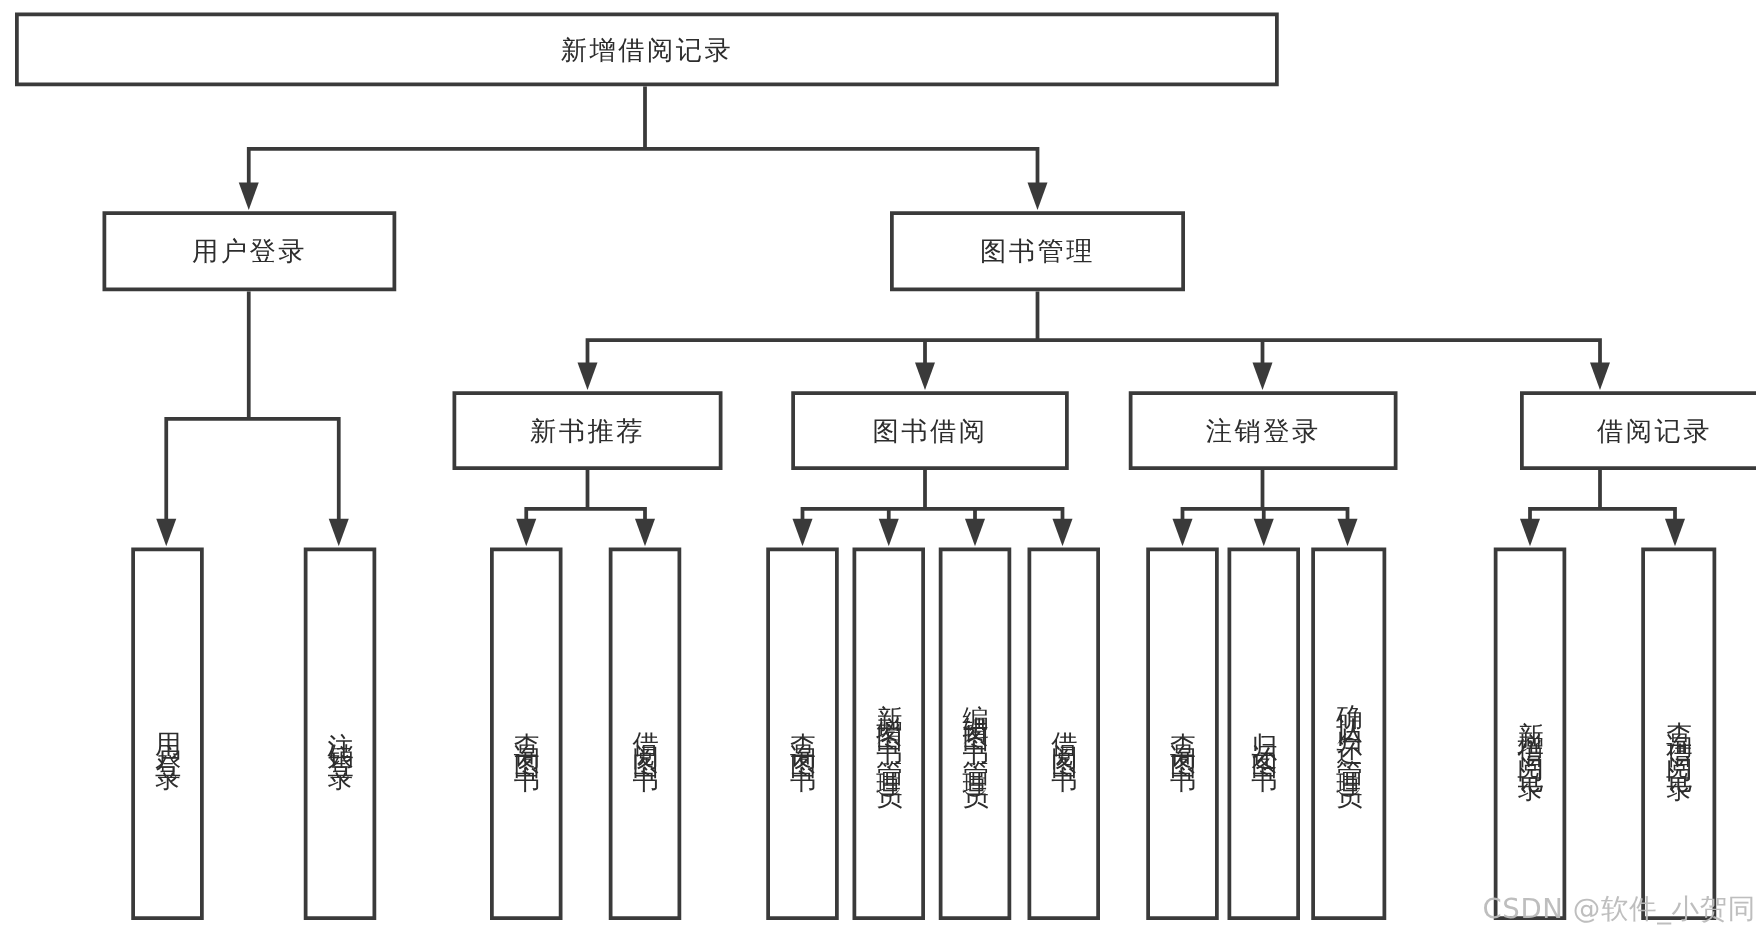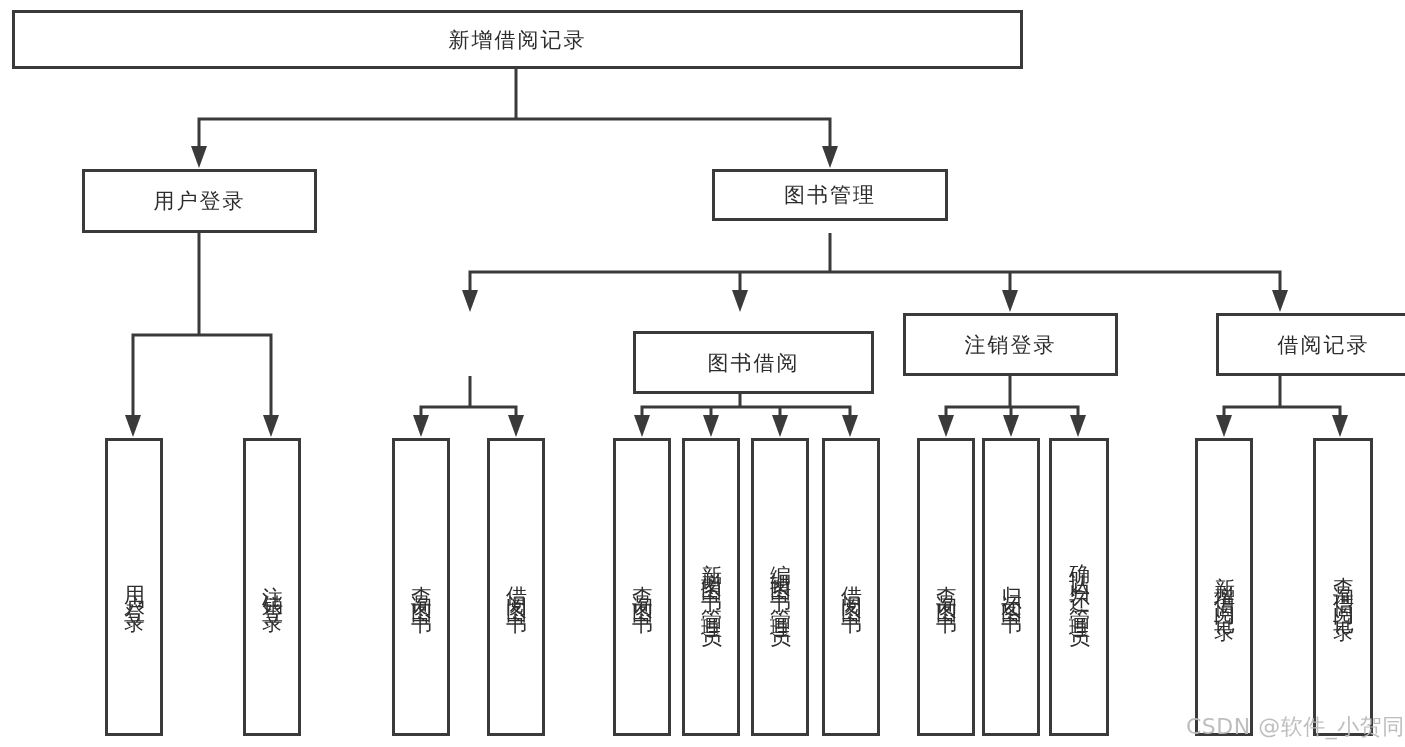--- a/index.html
+++ b/index.html
@@ -123,25 +123,28 @@
     </g>
   </svg>
 
   <div class="box hbox" style="left:12px; top:10px; width:1011px; height:59px;">
     <span class="lbl">新增借阅记录</span>
   </div>
 
   <div class="box hbox" style="left:82px; top:169px; width:235px; height:64px;">
     <span class="lbl">用户登录</span>
   </div>
-  <div class="box hbox" style="left:712px; top:169px; width:236px; height:52px;">
+  <div class="box hbox" style="left:712px; top:169px; width:236px; height:64px;">
     <span class="lbl">图书管理</span>
   </div>
 
-  <div class="box hbox" style="left:633px; top:313px; width:241px; height:63px;margin-top:18px;">
+  <div class="box hbox" style="left:362px; top:313px; width:216px; height:63px;">
+    <span class="lbl">新书推荐</span>
+  </div>
+  <div class="box hbox" style="left:633px; top:313px; width:222px; height:63px;">
     <span class="lbl">图书借阅</span>
   </div>
   <div class="box hbox" style="left:903px; top:313px; width:215px; height:63px;">
     <span class="lbl">注销登录</span>
   </div>
   <div class="box hbox" style="left:1172px; top:313px; width:215px; height:63px;margin-left:44px;">
     <span class="lbl">借阅记录</span>
   </div>
 
   <div class="box vbox" style="left:105px;">

